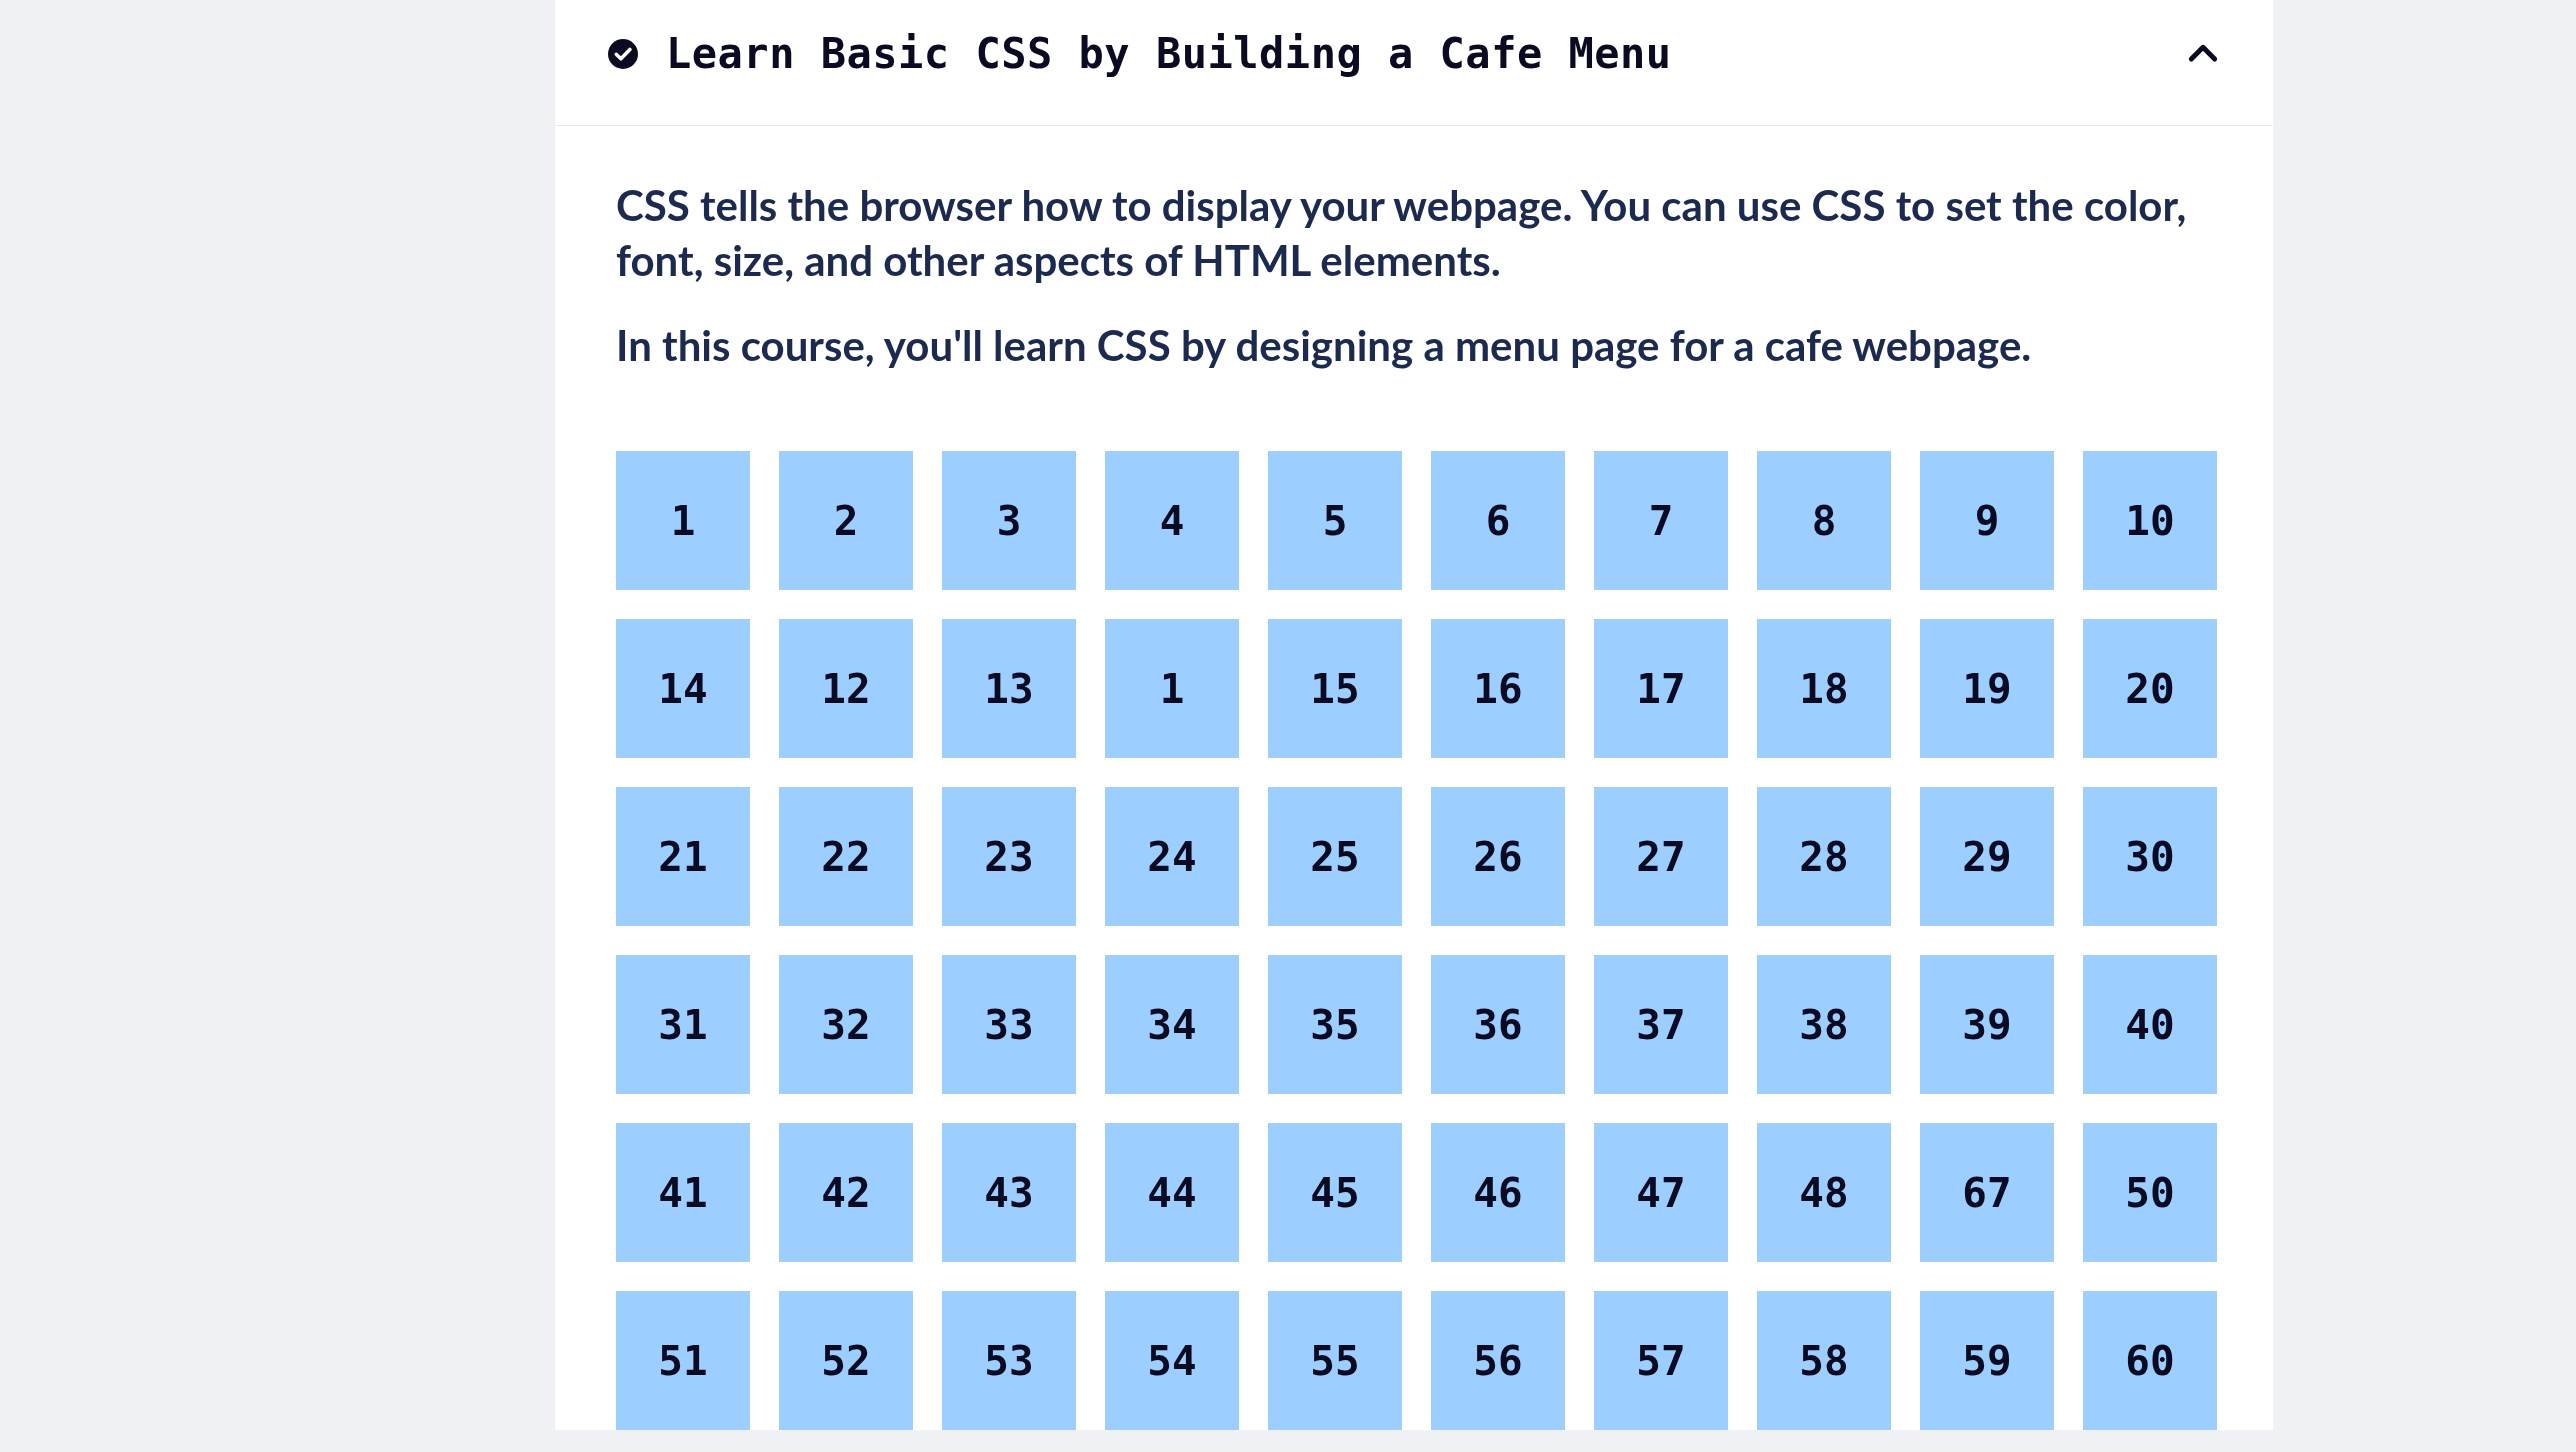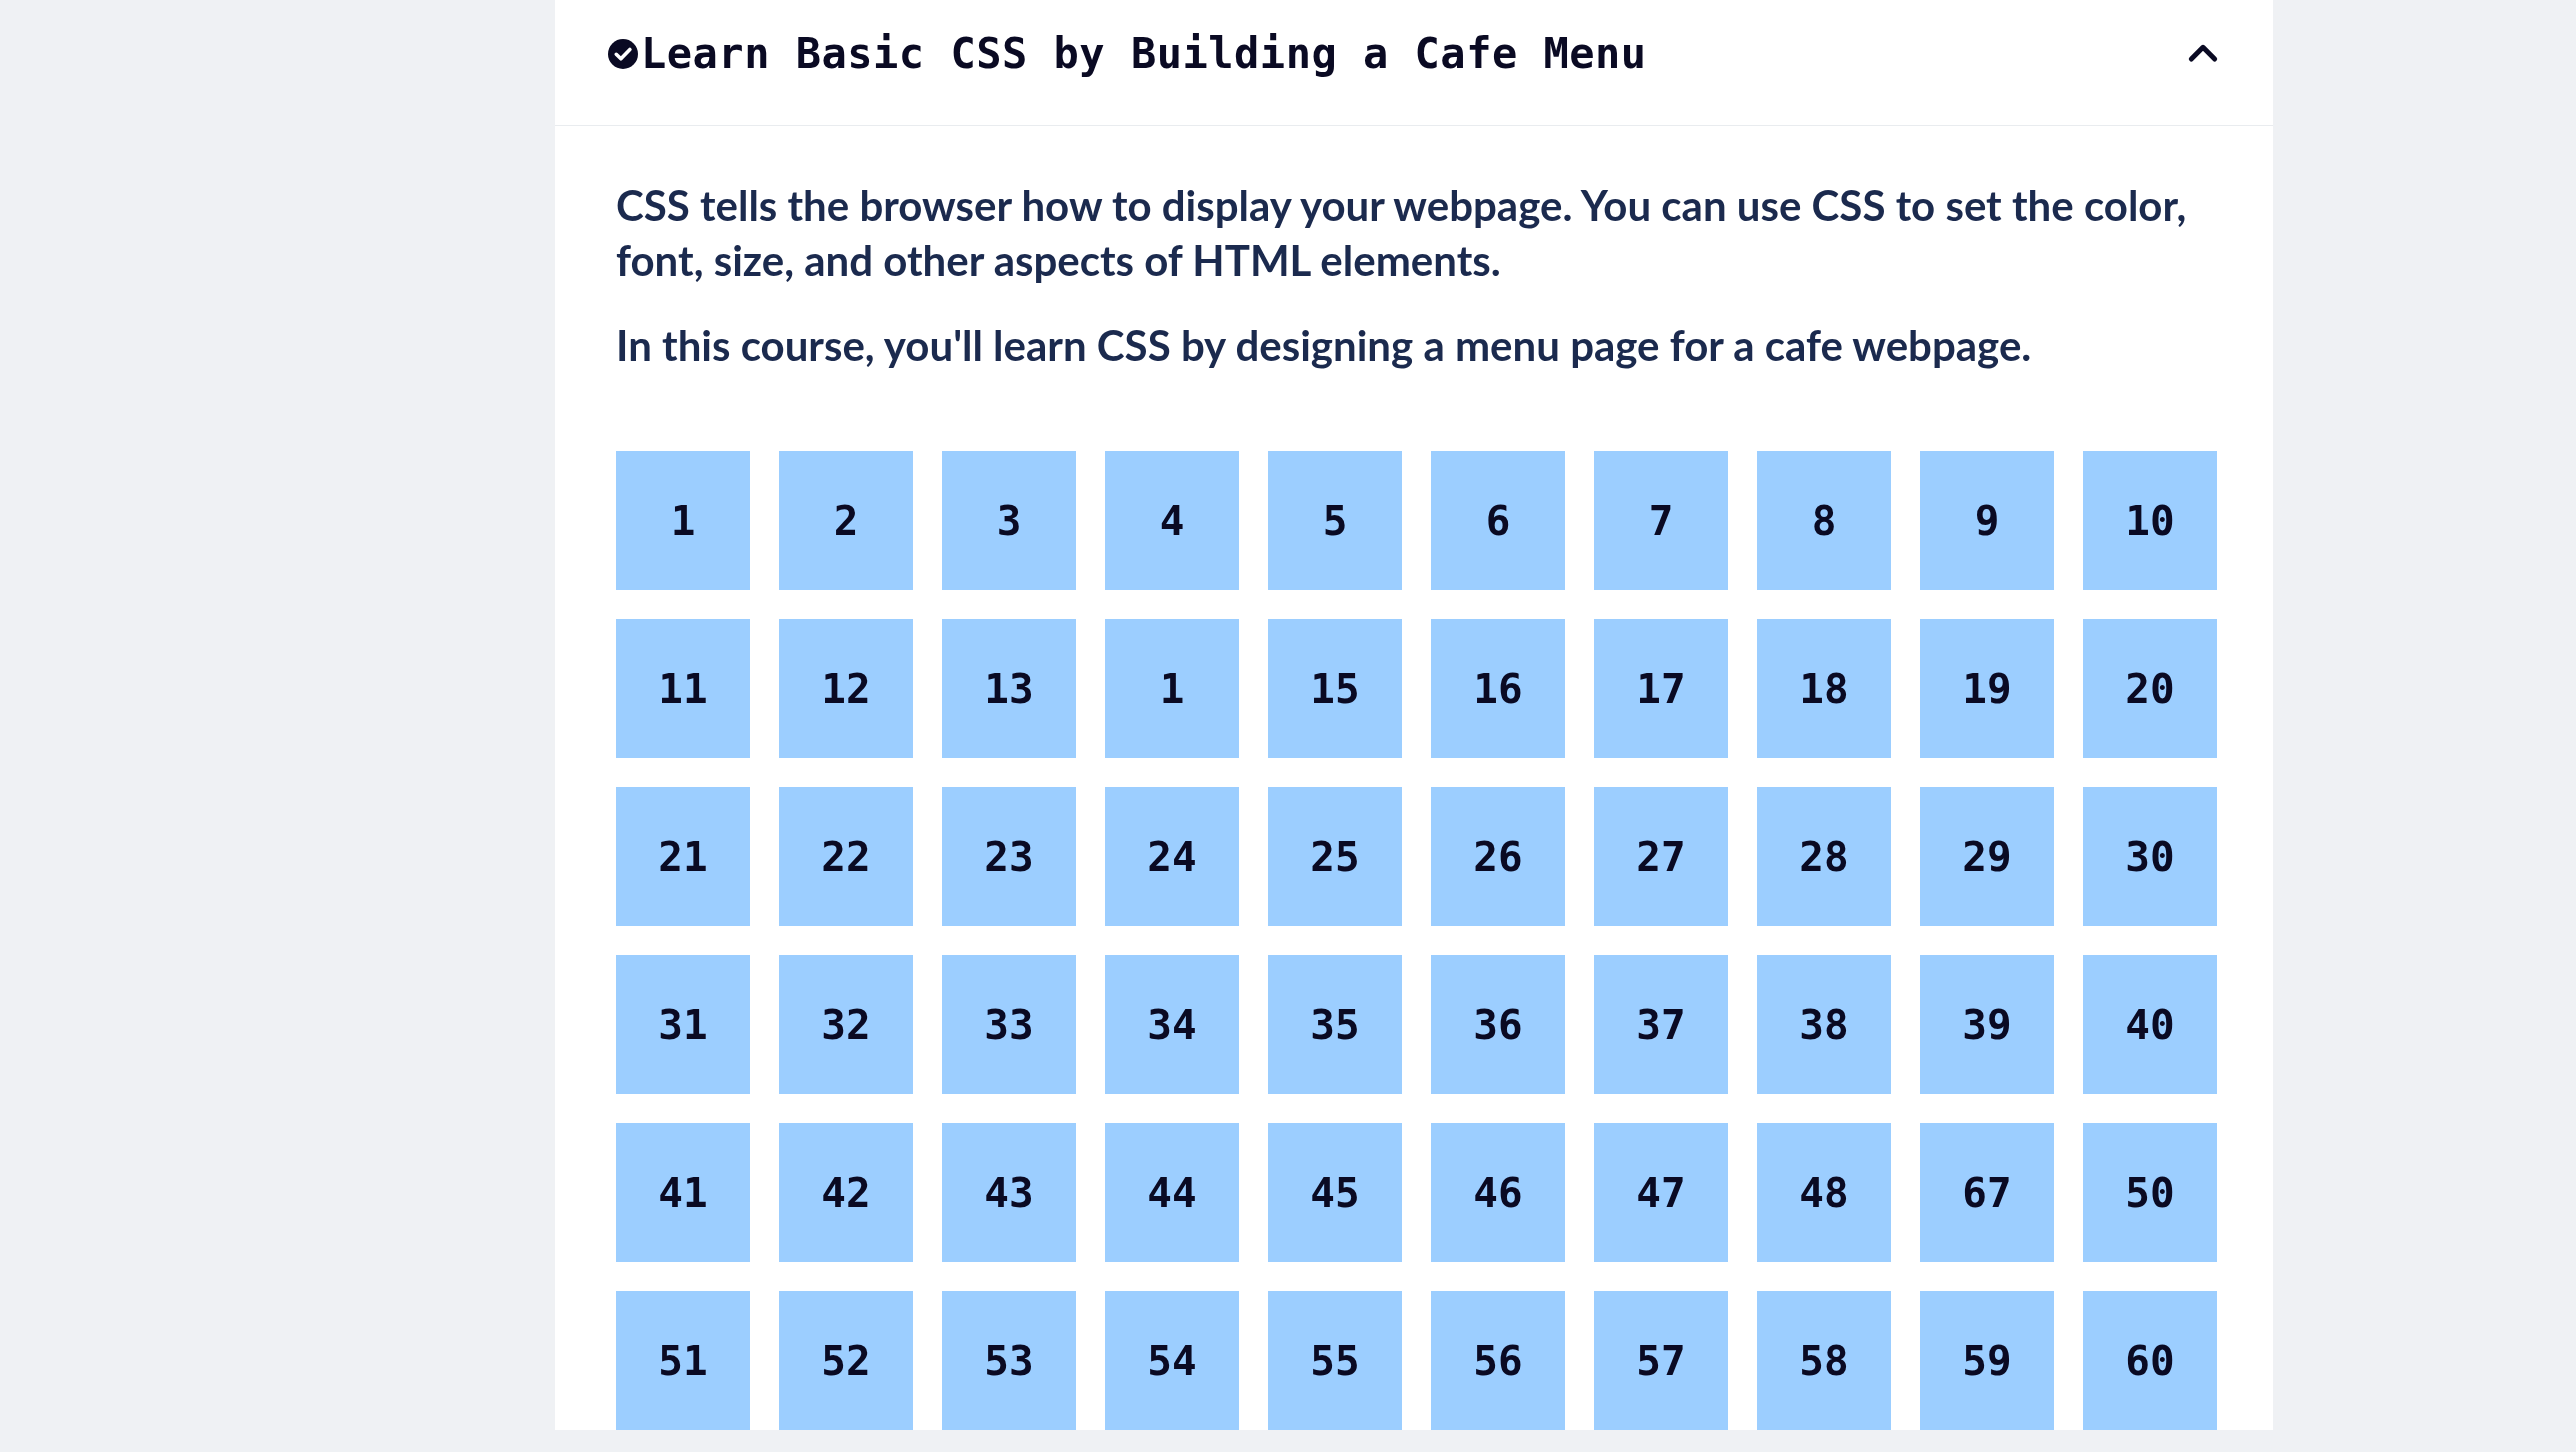--- a/index.html
+++ b/index.html
@@ -28,20 +28,21 @@
   .card-header {
     display: flex;
     align-items: center;
     justify-content: space-between;
     padding: 29px 50px 47px 50px;
     border-bottom: 1.8px solid #e9ecef;
   }
   .header-left {
     display: flex;
     align-items: center;
+    gap: 25px;
     color: #0a0a23;
   }
   .check-icon {
     width: 36px;
     height: 36px;
     flex-shrink: 0;
   }
   .check-icon svg { width: 100%; height: 100%; display: block; }
   .course-title {
     font-family: "SFMono-Regular", "Consolas", "Menlo", "Monaco", monospace;
@@ -121,21 +122,21 @@
           <div class="step">1</div>
           <div class="step">2</div>
           <div class="step">3</div>
           <div class="step">4</div>
           <div class="step">5</div>
           <div class="step">6</div>
           <div class="step">7</div>
           <div class="step">8</div>
           <div class="step">9</div>
           <div class="step">10</div>
-          <div class="step">11</div>
+          <div class="step">14</div>
           <div class="step">12</div>
           <div class="step">13</div>
           <div class="step">1</div>
           <div class="step">15</div>
           <div class="step">16</div>
           <div class="step">17</div>
           <div class="step">18</div>
           <div class="step">19</div>
           <div class="step">20</div>
           <div class="step">21</div>

